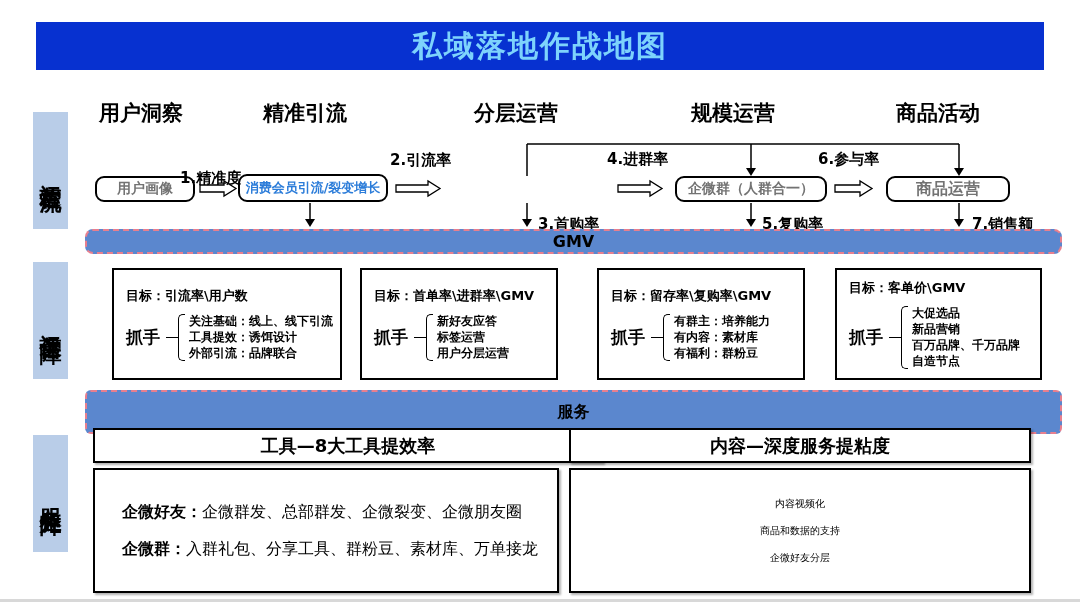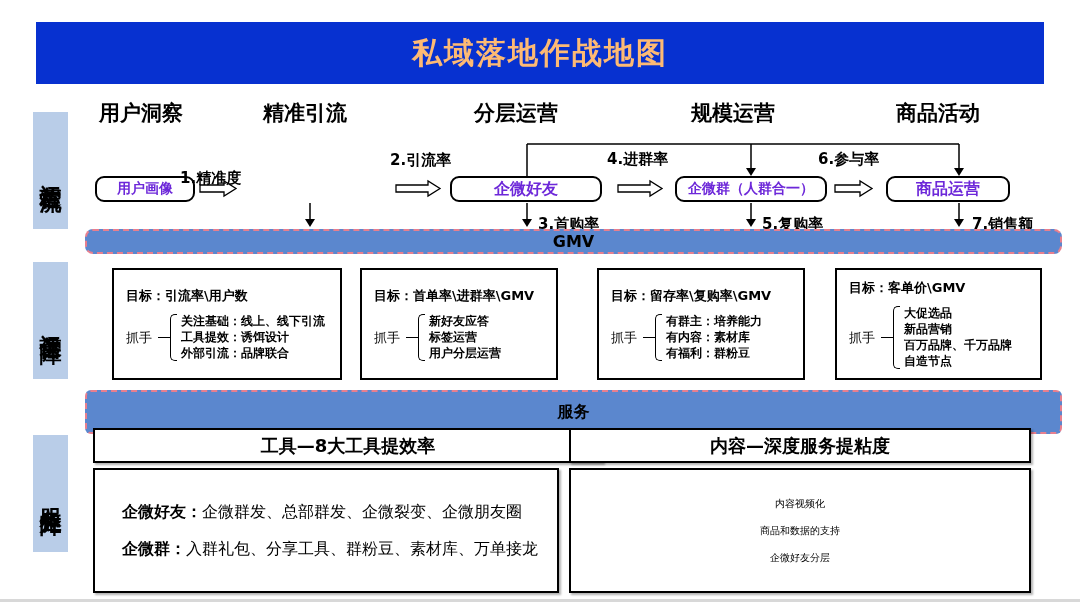--- a/index.html
+++ b/index.html
@@ -1,45 +1,45 @@
 <!DOCTYPE html>
 <html><head>
 <meta charset="utf-8">
 <style>
   * { margin:0; padding:0; box-sizing:border-box; }
   html,body { background:#ffffff; }
   body { font-family:"DejaVu Sans","Liberation Sans",sans-serif; }
   .stage { position:relative; width:1080px; height:608px; background:#fff; overflow:hidden; }
   .abs { position:absolute; }
 
-  .title-banner { left:36px; top:22px; width:1008px; height:62px; background:#0731d0;
-    color:#fdba74; font-size:30px; font-weight:bold; display:flex; align-items:center;
+  .title-banner { left:36px; top:22px; width:1008px; height:48px; background:#0731d0;
+    color:#7dd3fc; font-size:30px; font-weight:bold; display:flex; align-items:center;
     justify-content:center; letter-spacing:2px; }
 
   .side-label { left:33px; width:35px; background:#b9cde8; color:#000; font-weight:bold;
     font-size:22px; line-height:28px; text-align:center; display:flex; align-items:center;
     justify-content:center; writing-mode:vertical-rl; text-orientation:upright; letter-spacing:2px; }
 
   .col-header { font-size:21px; font-weight:bold; color:#000; white-space:nowrap; }
 
   .node { border:2px solid #000; border-radius:9px; background:#fff; display:flex;
-    align-items:center; justify-content:center; font-weight:bold; color:#6d28d9;
+    align-items:center; justify-content:center; font-weight:bold; color:#737373;
     white-space:nowrap; }
 
   .metric { font-size:15px; font-weight:bold; color:#000; white-space:nowrap; }
 
   .hbar { left:85px; width:977px; background:#5b87ce; border:2px dashed #e87f8e;
     border-radius:8px; display:flex; align-items:center; justify-content:center;
     font-size:16px; font-weight:bold; color:#000; }
 
   .gbox { border:2px solid #000; background:#fff; top:268px; height:112px;
     display:flex; flex-direction:column; justify-content:center; padding:6px 4px 6px 12px; }
   .goal-row { display:flex; font-size:13px; font-weight:bold; color:#000; margin-bottom:9px; white-space:nowrap; }
   .lever-row { display:flex; align-items:center; }
-  .lever-label { font-size:13px; font-weight:normal; white-space:nowrap; }
+  .lever-label { font-size:17px; font-weight:bold; white-space:nowrap; }
   .lever-dash { width:12px; height:0; border-top:1.5px solid #000; margin:0 0 0 6px; }
   .bracket { align-self:stretch; width:7px; border-left:1.5px solid #000; border-top:1.5px solid #000;
     border-bottom:1.5px solid #000; border-top-left-radius:5px; border-bottom-left-radius:5px; margin-right:4px; }
   .lever-items { display:flex; flex-direction:column; gap:1px; }
   .lever-items div { font-size:12px; font-weight:bold; line-height:15px; color:#000; white-space:nowrap; }
 
   .matrix-header { border:2.5px solid #000; background:#fff; top:428px; height:35px;
     display:flex; align-items:center; justify-content:center; font-size:18px; font-weight:bold;
     color:#000; box-shadow:2px 2px 2px rgba(0,0,0,0.3); }
   .matrix-body { border:2.5px solid #000; background:#fff; top:468px; height:125px;
@@ -90,21 +90,21 @@
     <line x1="959" y1="203" x2="959" y2="219" stroke="#000" stroke-width="1.5"></line>
     <polygon points="954,219 964,219 959,227" fill="#000"></polygon>
 
     <path d="M200,185 L224,185 L224,181 L236,188.5 L224,196 L224,192 L200,192 Z" fill="#fff" stroke="#000" stroke-width="1.3"></path>
     <path d="M396,185 L428,185 L428,181 L440,188.5 L428,196 L428,192 L396,192 Z" fill="#fff" stroke="#000" stroke-width="1.3"></path>
     <path d="M618,185 L650,185 L650,181 L662,188.5 L650,196 L650,192 L618,192 Z" fill="#fff" stroke="#000" stroke-width="1.3"></path>
     <path d="M835,185 L860,185 L860,181 L872,188.5 L860,196 L860,192 L835,192 Z" fill="#fff" stroke="#000" stroke-width="1.3"></path>
   </svg>
 
   <div class="abs node" style="left:95px;  top:176px; width:100px; height:26px; font-size:14px;">用户画像</div>
-  <div class="abs node" style="left:450px; top:176px; width:152px; height:26px; font-size:16px;">企微好友</div>
+  <div class="abs node" style="left:238px; top:174px; width:150px; height:28px; font-size:13px; color:#2b7cd9;">消费会员引流/裂变增长</div>
   <div class="abs node" style="left:675px; top:176px; width:152px; height:26px; font-size:14px;">企微群（人群合一）</div>
   <div class="abs node" style="left:886px; top:176px; width:124px; height:26px; font-size:16px;">商品运营</div>
 
   <div class="abs metric" style="left:180px; top:149px;margin-top:20px;">1.精准度</div>
   <div class="abs metric" style="left:390px; top:151px;">2.引流率</div>
   <div class="abs metric" style="left:538px; top:215px;">3.首购率</div>
   <div class="abs metric" style="left:607px; top:150px;">4.进群率</div>
   <div class="abs metric" style="left:762px; top:215px;">5.复购率</div>
   <div class="abs metric" style="left:818px; top:150px;">6.参与率</div>
   <div class="abs metric" style="left:972px; top:215px;">7.销售额</div>

